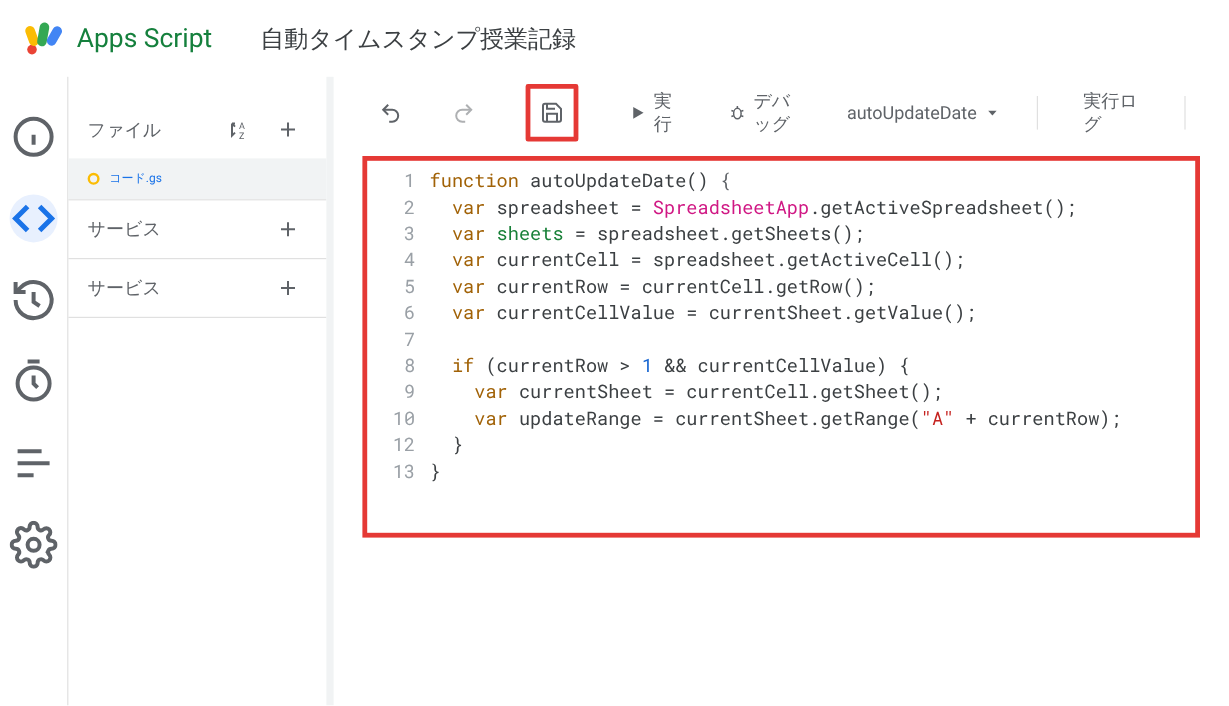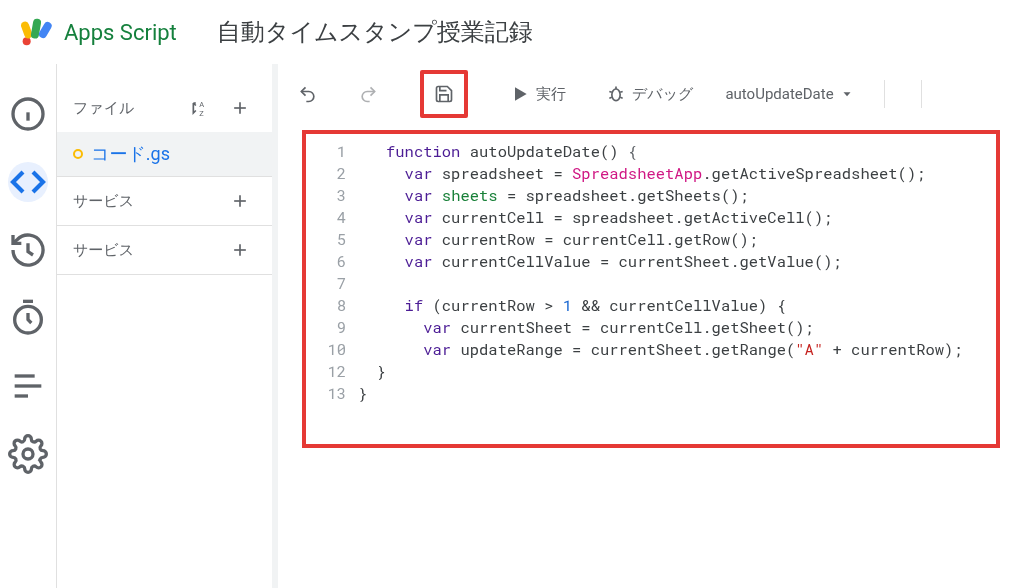--- a/index.html
+++ b/index.html
@@ -1,48 +1,48 @@
 <!DOCTYPE html>
 <html><head>
 <meta charset="utf-8">
 <style>
   * { box-sizing: border-box; margin: 0; padding: 0; }
   body { font-family: 'Google Sans', Roboto, Arial, sans-serif; font-size: 14px; color: #3c4043; background: #fff; width: 1024px; height: 588px; overflow: hidden; }
   .header { display: flex; align-items: center; height: 64px; padding: 0 20px; }
   .logo { display: flex; align-items: flex-end; gap: 2px; margin-right: 12px; }
   .logo svg { width: 32px; height: 32px; }
   .brand { font-size: 22px; color: #15803d; }
-  .project-title { font-size: 24px; color: #3c4043; margin-left: 40px; }
+  .project-title { font-size: 20px; color: #3c4043; margin-left: 40px; }
   .main { display: flex; height: calc(588px - 64px); }
   .rail { width: 56px; display: flex; flex-direction: column; align-items: center; padding-top: 30px; gap: 28px; }
   .rail-item { width: 40px; height: 40px; border-radius: 50%; display: flex; align-items: center; justify-content: center; color: #5f6368; cursor: pointer; }
   .rail-item.active { background: #e8f0fe; color: #1a73e8; }
   .sidebar { width: 216px; border-left: 1px solid #e0e0e0; display: flex; flex-direction: column; padding-top: 20px; }
   .side-row { display: flex; align-items: center; justify-content: space-between; padding: 0 16px; height: 48px; color: #5f6368; }
   .side-row .lbl { font-size: 15px; }
   .side-row .actions { display: flex; gap: 8px; }
   .icon-btn { width: 32px; height: 32px; display: flex; align-items: center; justify-content: center; color: #5f6368; cursor: pointer; border-radius: 4px; }
   .icon-btn svg, .tb-btn svg { width: 20px; height: 20px; }
-  .file-item { display: flex; align-items: center; gap: 8px; padding: 10px 16px; background: #f1f3f4; font-size: 18px; }
+  .file-item { display: flex; align-items: center; gap: 8px; padding: 10px 16px; background: #f1f3f4; font-size: 10px; }
   .dot { width: 10px; height: 10px; border-radius: 50%; border: 2px solid #fbbc04; }
   .file-item a { color: #1a73e8; text-decoration: none; }
   .side-divider { border-top: 1px solid #e0e0e0; }
   .divider-v { width: 6px; background: #f1f3f4; }
   .editor-pane { flex: 1; display: flex; flex-direction: column; }
-  .toolbar { display: flex; align-items: center; height: 60px; padding: 0 12px; gap: 24px; color: #5f6368; }
+  .toolbar { display: flex; align-items: center; height: 60px; padding: 0 30px; gap: 24px; color: #5f6368; }
   .tb-btn { min-width: 36px; height: 36px; display: flex; align-items: center; justify-content: center; gap: 6px; padding: 0 8px; color: #5f6368; cursor: pointer; border-radius: 4px; font-size: 15px; }
   .tb-btn.disabled { opacity: 0.5; cursor: default; }
   .save-box { border: 4px solid #e53935; border-radius: 2px; width: 48px; height: 48px; display:flex; align-items:center; justify-content:center; margin: 0 10px; }
   .sep { width: 1px; height: 28px; background: #e0e0e0; margin: 0 6px; }
   .func-select { display: flex; align-items: center; gap: 6px; font-size: 15px; cursor: pointer; }
   .code-box { margin: 6px 24px 0 24px; border: 4px solid #e53935; padding: 6px 10px 40px 10px; }
   .code-row { display: flex; font-family: 'Roboto Mono', Menlo, Consolas, monospace; font-size: 15.5px; line-height: 22px; }
   .ln { width: 30px; text-align: right; color: #9aa0a6; margin-right: 12px; user-select: none; }
   .code { white-space: pre; color: #3c4043; }
-  .kw-blue { color: #4c1d95; margin-left: 28px; }
+  .kw-blue { color: #a16207; }
   .kw-purple { color: #9334e6; }
   .kw-teal { color: #188038; }
   .str { color: #c5221f; }
   .num { color: #1967d2; }
   .pink { color: #d01884; }
   .brace { color: #5f6368; }
 </style>
 </head>
 <body>
 
@@ -191,20 +191,23 @@
           </svg>
           <span>デバッグ</span>
         </div>
       <div class="func-select">
         <span>autoUpdateDate</span>
         <svg width="14" height="14" viewBox="0 0 24 24" fill="currentColor">
             <polygon points="6 9 18 9 12 16"></polygon>
           </svg>
       </div>
       <div class="sep"></div>
+      <div class="tb-btn">
+          <span>実行ログ</span>
+        </div>
       <div class="sep"></div>
     </div>
 
     <div class="code-box">
       <div>
         <div class="code-row">
             <span class="ln">1</span>
             <span class="code"><span class="kw-blue">function</span><span> autoUpdateDate</span><span>() </span><span class="brace">{</span></span>
           </div>
         <div class="code-row">

